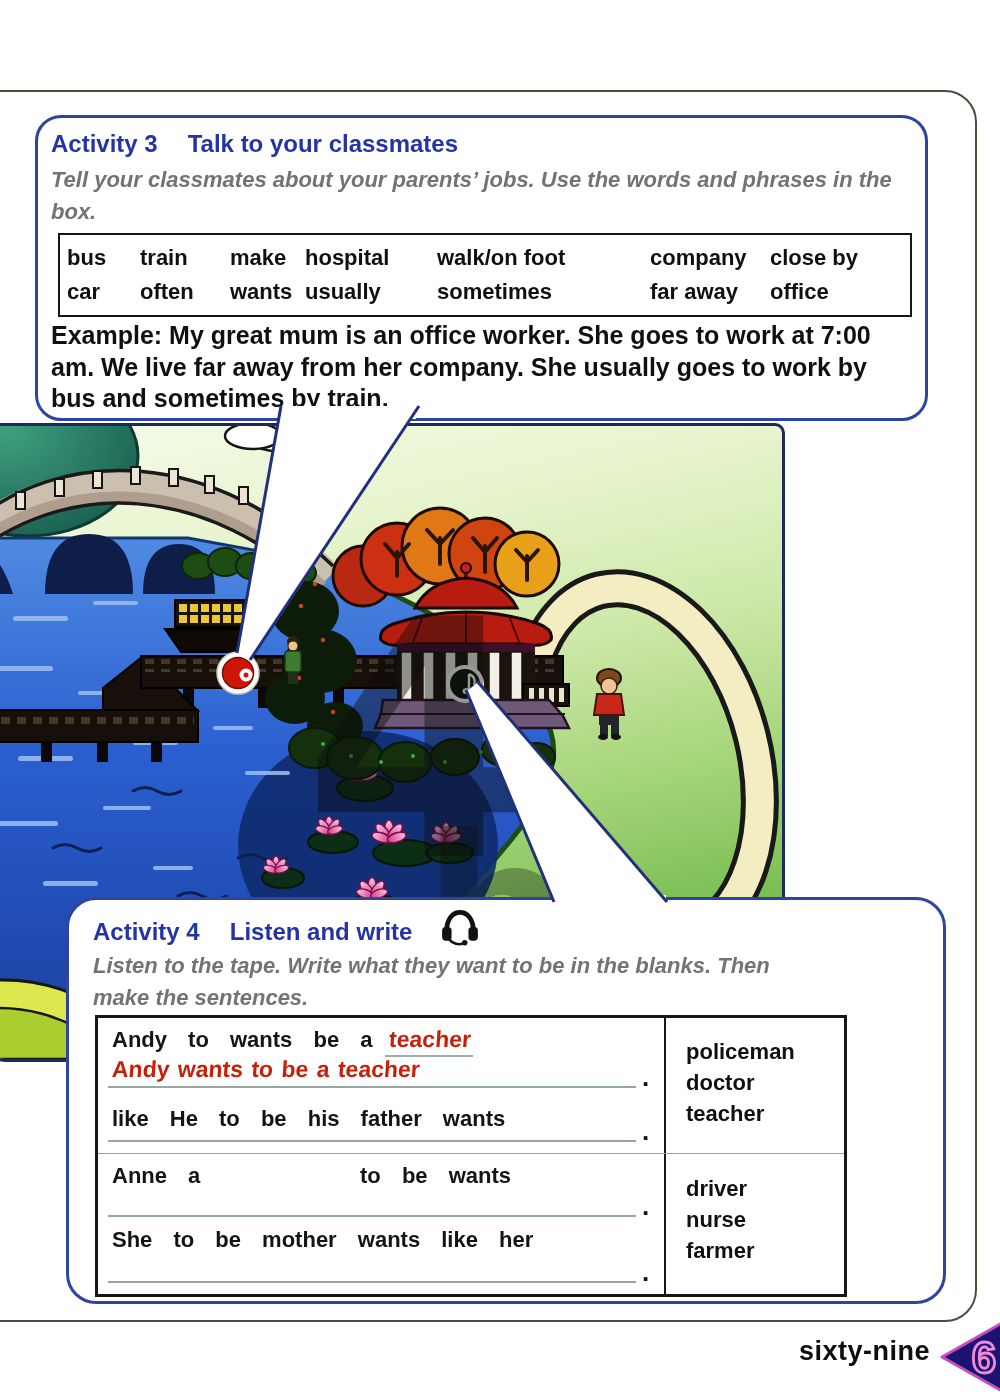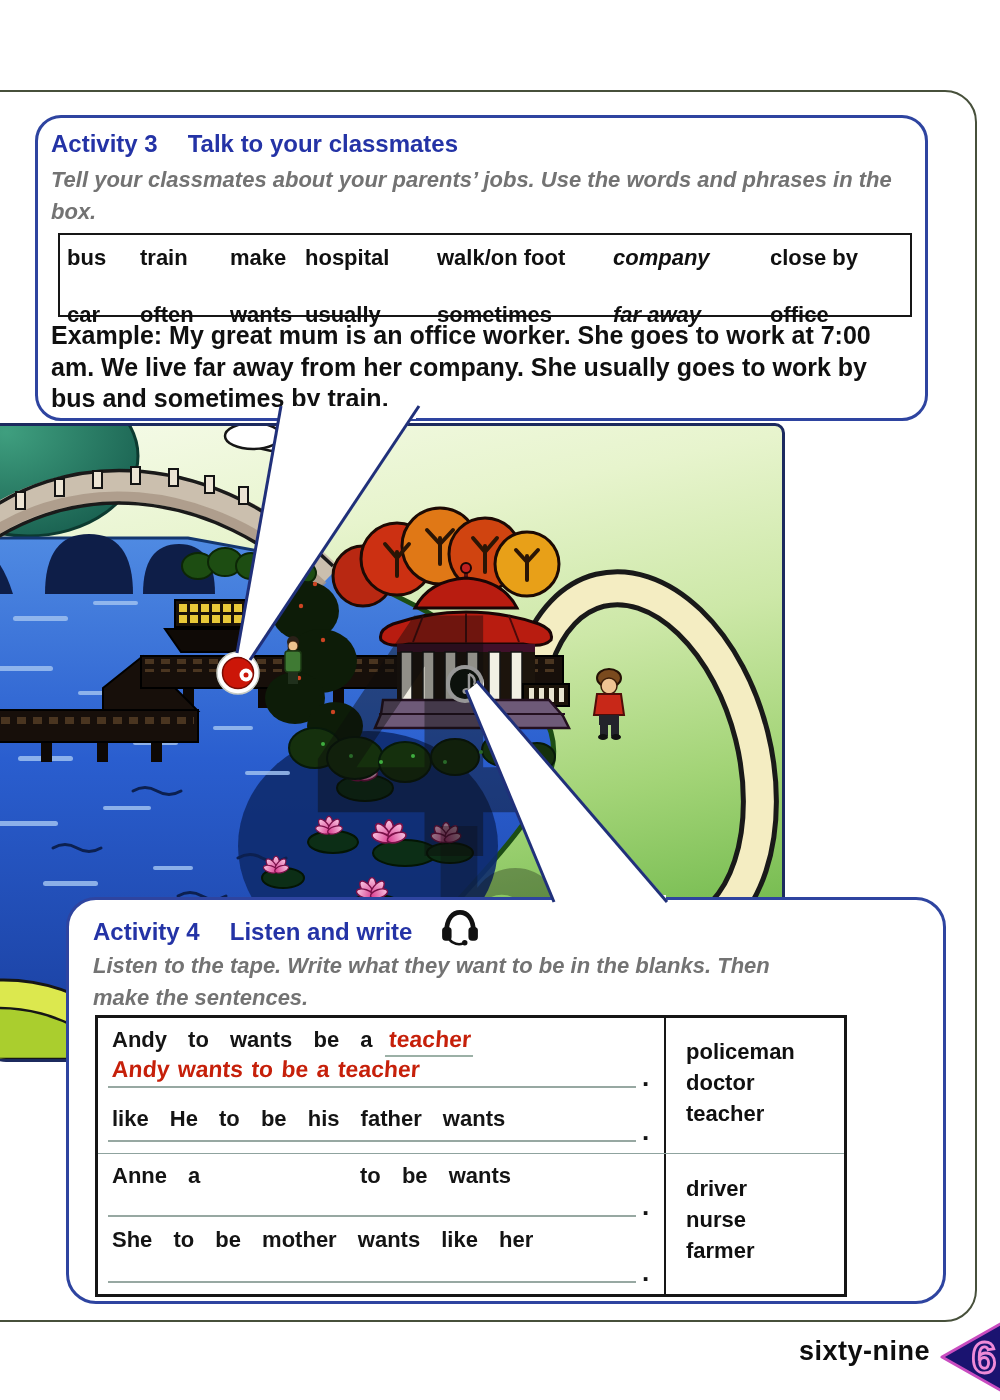--- a/index.html
+++ b/index.html
@@ -20,23 +20,23 @@
   .abox{position:absolute;background:#ffffff;border:3px solid #2e44a0;z-index:20;}
   .a3{left:35px;top:115px;width:887px;height:300px;border-radius:26px;}
   .a4{left:66px;top:897px;width:874px;height:401px;border-radius:30px;}
 
   .act-head{position:absolute;font-weight:bold;font-size:24px;color:#2433a6;white-space:nowrap;}
   .act-head .sub{margin-left:30px;}
   .instr{position:absolute;font-weight:bold;font-style:italic;font-size:22px;line-height:32px;color:#737373;}
 
   .wordbox{position:absolute;left:20px;top:115px;width:850px;height:80px;border:2.5px solid #161616;}
   .wordbox span{position:absolute;font-weight:bold;font-size:22px;white-space:nowrap;}
-  .wr1{top:10px;} .wr2{top:44px;margin-top:23px;}
+  .wr1{top:10px;} .wr2{top:44px;}
   .wc0{left:7px;} .wc1{left:80px;} .wc2{left:170px;} .wc3{left:245px;}
-  .wc4{left:377px;} .wc5{left:553px;font-style:italic;} .wc6{left:710px;}
+  .wc4{left:377px;} .wc5{left:590px;} .wc6{left:710px;}
 
   .example{position:absolute;left:13px;top:202px;width:864px;font-weight:bold;font-size:25px;line-height:31.5px;}
 
   
   .wtable{position:absolute;left:26px;top:115px;width:746px;height:276px;border:3px solid #161616;}
   .vdiv{position:absolute;left:566px;top:0;width:0;height:276px;border-left:2px solid #161616;}
   .hdiv{position:absolute;left:0;top:135px;width:746px;height:0;border-top:1.5px solid #8fa39f;}
   .scr{position:absolute;font-weight:bold;font-size:22px;white-space:nowrap;word-spacing:15px;color:#141414;}
   .hand{font-weight:bold;font-size:23px;color:#c6200a;display:inline-block;transform:skewX(-4deg);white-space:nowrap;word-spacing:2px;}
   .redword{border-bottom:2px solid #9bb0a6;padding:0 3px 2px 3px;margin-left:14px;}

